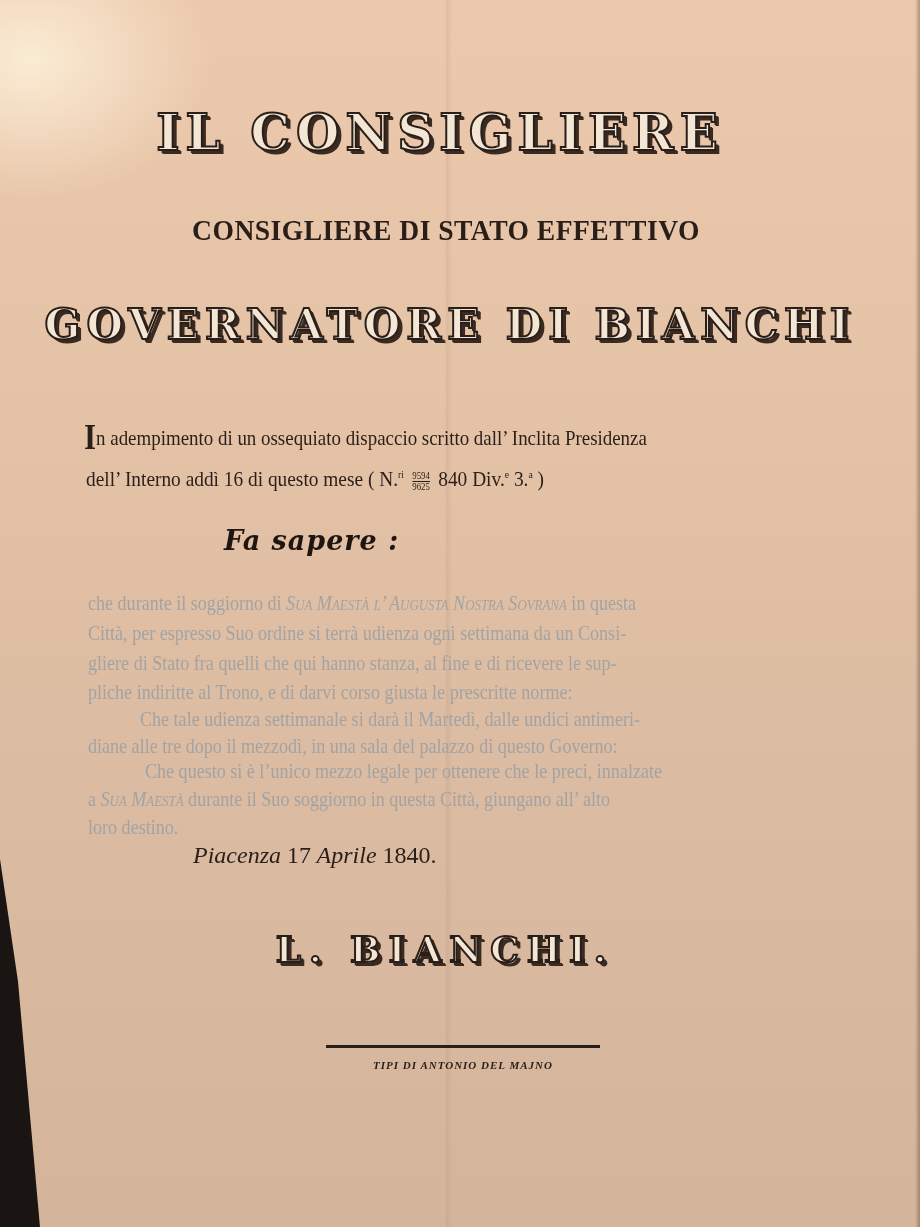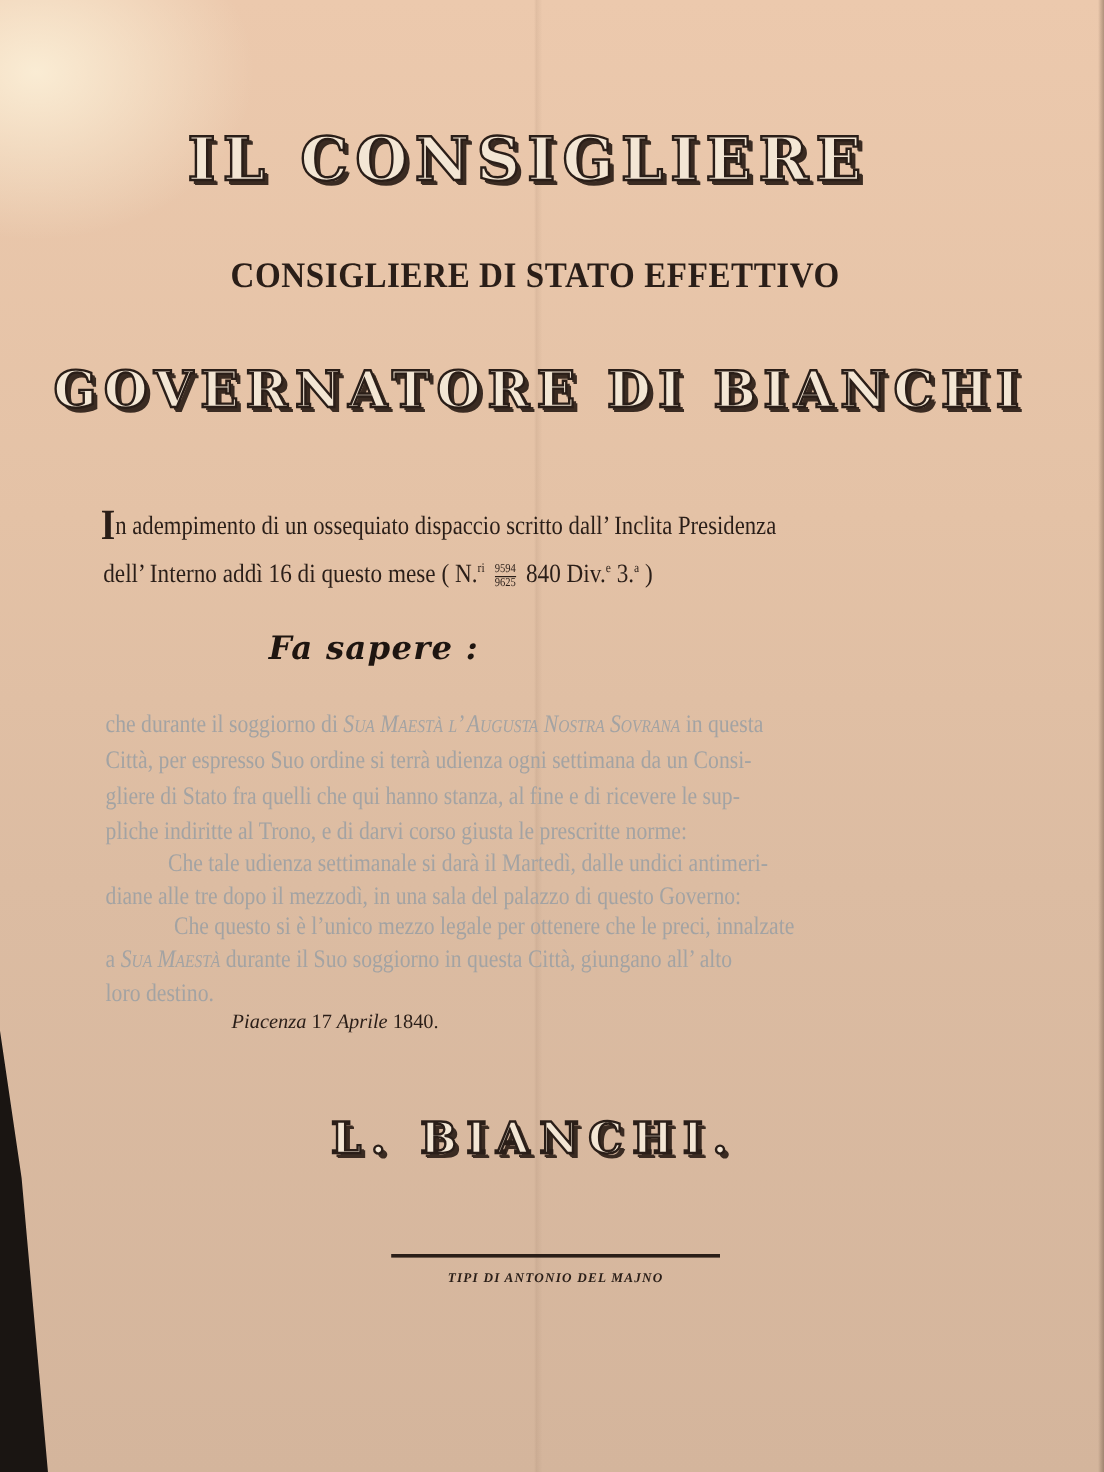--- a/index.html
+++ b/index.html
@@ -39,21 +39,21 @@
   .frac { display: inline-block; vertical-align: middle; font-size: 10px; line-height: 10px; text-align: center; margin: 0 4px; }
   .frac span { display: block; }
   .frac .num { border-bottom: 1px solid #2a1e18; }
   sup { font-size: 11px; }
 
   #fa-sapere { position: absolute; top: 525px; left: 208px; font-size: 27px; font-weight: bold; font-style: italic; font-family: "DejaVu Serif", serif; color: #1e1510; letter-spacing: 1px; margin-left: 16px; }
 
   .p { position: absolute; left: 88px; font-size: 21px; color: #a3a3a3; white-space: nowrap; }
   .sc { font-style: italic; font-variant: small-caps; }
 
-  #place-date { position: absolute; top: 842px; left: 193px; font-size: 17px; font-style: italic; color: #2a1e18; }
+  #place-date { position: absolute; top: 842px; left: 193px; font-size: 24px; font-style: italic; color: #2a1e18; }
   #signature { top: 928px; font-size: 36px; left: 445px; width:auto; transform: translateX(-50%); white-space: nowrap; letter-spacing: 8px; }
   #rule { position: absolute; top: 1045px; left: 326px; width: 274px; height: 3px; background: #2a1e18; }
   #printer { position: absolute; top: 1059px; left: 326px; width: 274px; text-align: center; font-size: 11px; font-style: italic; font-weight: bold; letter-spacing: 1px; color: #2a1e18; }
 </style>
 </head>
 <body>
 
 <div class="paper"></div>
 <div class="dark-edge-right"></div>
 

